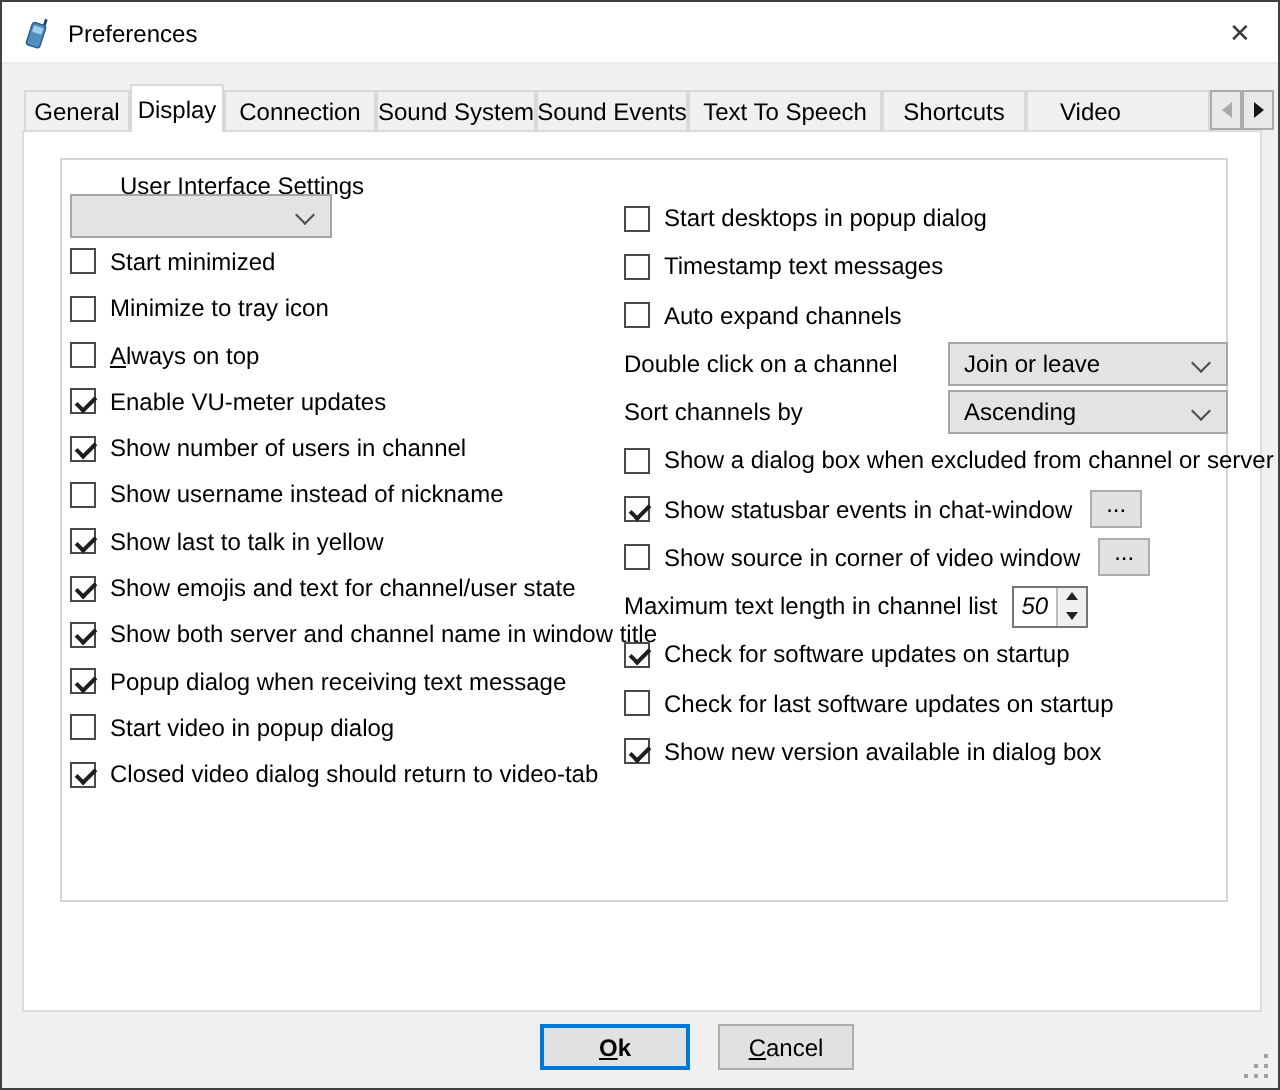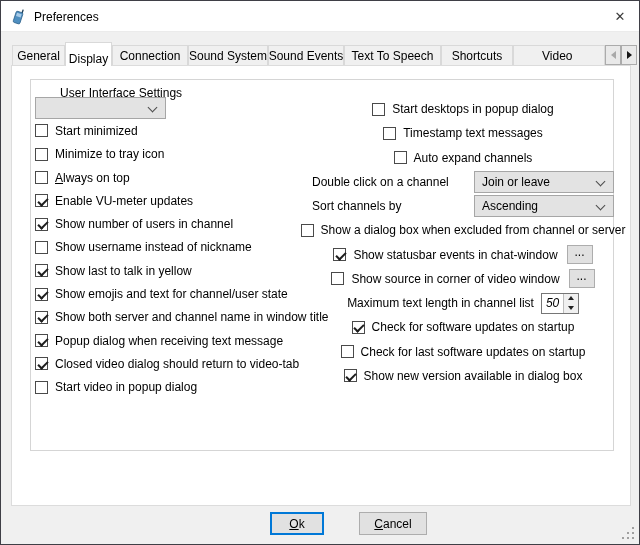--- a/index.html
+++ b/index.html
@@ -24,21 +24,21 @@
 
   
   .pane { position:absolute; left:10px; top:64px; width:620px; height:441px; background:#fff; border:1px solid #dcdcdc; z-index:3;padding-left:12px; }
   .groupbox { position:absolute; left:18px; top:13px; width:584px; height:372px; border:1px solid #d5d5d5; }
   .group-label { position:absolute; left:25px; top:6px; background:#fff; padding:0 4px; white-space:nowrap; }
 
   .col { position:absolute; }
   .col-left  { left:23px; top:30px; width:280px; }
   .col-right { left:300px; top:31px; width:302px; }
   .lrow { display:flex; align-items:center; height:23.3px; }
-  .rrow { display:flex; align-items:center; height:24.25px;justify-content:center; }
+  .rrow { display:flex; align-items:center; height:24.25px; }
   .lbl { white-space:nowrap; }
   .grow { flex:1; }
 
   
   .cb { position:relative; flex:none; width:13px; height:13px; background:#fff; border:1px solid #4a4a4a; margin-right:7px; }
   .cb[data-checked="true"]::after { content:""; position:absolute; left:1.5px; top:2.5px; width:8px; height:4px; border-left:2px solid #1e1e1e; border-bottom:2px solid #1e1e1e; transform:rotate(-45deg); }
 
   
   .combo { position:relative; flex:none; height:22px; background:#e3e3e3; border:1px solid #a6a6a6; display:flex; align-items:center; padding:0 24px 0 7px; white-space:nowrap; }
   .combo .chev { position:absolute; right:9px; top:6px; width:7px; height:7px; border-right:1.4px solid #4c4c4c; border-bottom:1.4px solid #4c4c4c; transform:rotate(45deg); }
@@ -51,21 +51,21 @@
   
   .spin { flex:none; margin-left:7px; width:38px; height:21px; background:#fff; border:1px solid #767676; display:flex;font-style:italic; }
   .spin .val { flex:1; padding-left:4px; line-height:19px; }
   .spin .btns { width:15px; border-left:1px solid #bdbdbd; background:#f0f0f0; display:flex; flex-direction:column; }
   .spin .sbtn { flex:1; display:flex; align-items:center; justify-content:center; }
   .tri-up { width:0; height:0; border-left:3.5px solid transparent; border-right:3.5px solid transparent; border-bottom:4px solid #222; }
   .tri-down { width:0; height:0; border-left:3.5px solid transparent; border-right:3.5px solid transparent; border-top:4px solid #222; }
 
   
   .btn { position:absolute; top:511px; height:23px; background:#e1e1e1; border:1px solid #adadad; display:flex; align-items:center; justify-content:center; font-size:12px; }
-  .btn-ok { left:269px; width:54px; border:2px solid #0078d7; }
+  .btn-ok { left:269px; width:75px; border:2px solid #0078d7;font-weight:bold; }
   .btn-cancel { left:358px; width:68px; }
 
   
   .grip { position:absolute; right:5px; bottom:4px; width:13px; height:13px; }
   .grip span { position:absolute; right:0; top:0; width:2px; height:2px; background:#a0a0a0;
     box-shadow: 0 5px 0 #a0a0a0, -5px 5px 0 #a0a0a0, 0 10px 0 #a0a0a0, -5px 10px 0 #a0a0a0, -10px 10px 0 #a0a0a0; }
   u { text-decoration:underline; }
 </style>
 </head>
 <body>
@@ -83,39 +83,39 @@
     <span class="title-text">Preferences</span>
     <div class="close-btn">
       <span>✕</span>
     </div>
   </div>
 
   <div>
     <div class="tab" style="left:11px;width:53px;">
         <span>General</span>
       </div>
-    <div class="tab active" style="left:64px;width:47px;align-items:flex-end;">
+    <div class="tab active" style="left:64px;width:47px;">
         <span>Display</span>
       </div>
     <div class="tab" style="left:111px;width:76px;">
         <span>Connection</span>
       </div>
     <div class="tab" style="left:187px;width:80px;">
         <span>Sound System</span>
       </div>
     <div class="tab" style="left:267px;width:76px;">
         <span>Sound Events</span>
       </div>
     <div class="tab" style="left:343px;width:97px;">
         <span>Text To Speech</span>
       </div>
     <div class="tab" style="left:440px;width:72px;">
         <span>Shortcuts</span>
       </div>
-    <div class="tab" style="left:512px;width:92px;justify-content:flex-start;padding-left:28px;">
+    <div class="tab" style="left:512px;width:92px;justify-content:flex-start;padding-left:16px;">
         <span>Video</span>
       </div>
     <div class="tab-scrollers">
       <div class="tab-scroll">
           <span class="arrow-left"></span>
         </div>
       <div class="tab-scroll">
           <span class="arrow-right"></span>
         </div>
     </div>
@@ -168,26 +168,26 @@
       </div>
       <div class="lrow">
         <span class="cb" data-checked="true"></span>
         <span class="lbl">Show both server and channel name in window title</span>
       </div>
       <div class="lrow">
         <span class="cb" data-checked="true"></span>
         <span class="lbl">Popup dialog when receiving text message</span>
       </div>
       <div class="lrow">
+        <span class="cb" data-checked="false"></span>
+        <span class="lbl">Start video in popup dialog</span>
+      </div>
+      <div class="lrow">
         <span class="cb" data-checked="true"></span>
         <span class="lbl">Closed video dialog should return to video-tab</span>
-      </div>
-      <div class="lrow">
-        <span class="cb" data-checked="false"></span>
-        <span class="lbl">Start video in popup dialog</span>
       </div>
     </div>
 
     <div class="col col-right">
       <div class="rrow">
         <span class="cb" data-checked="false"></span>
         <span class="lbl">Start desktops in popup dialog</span>
       </div>
       <div class="rrow">
         <span class="cb" data-checked="false"></span>

